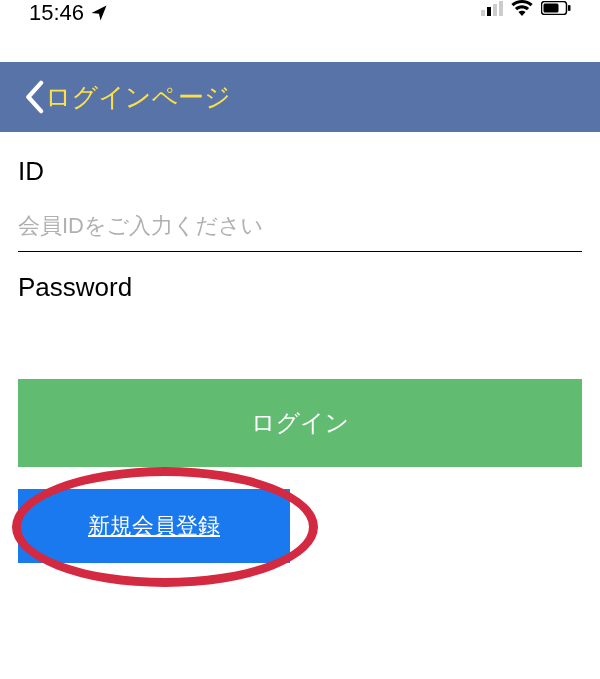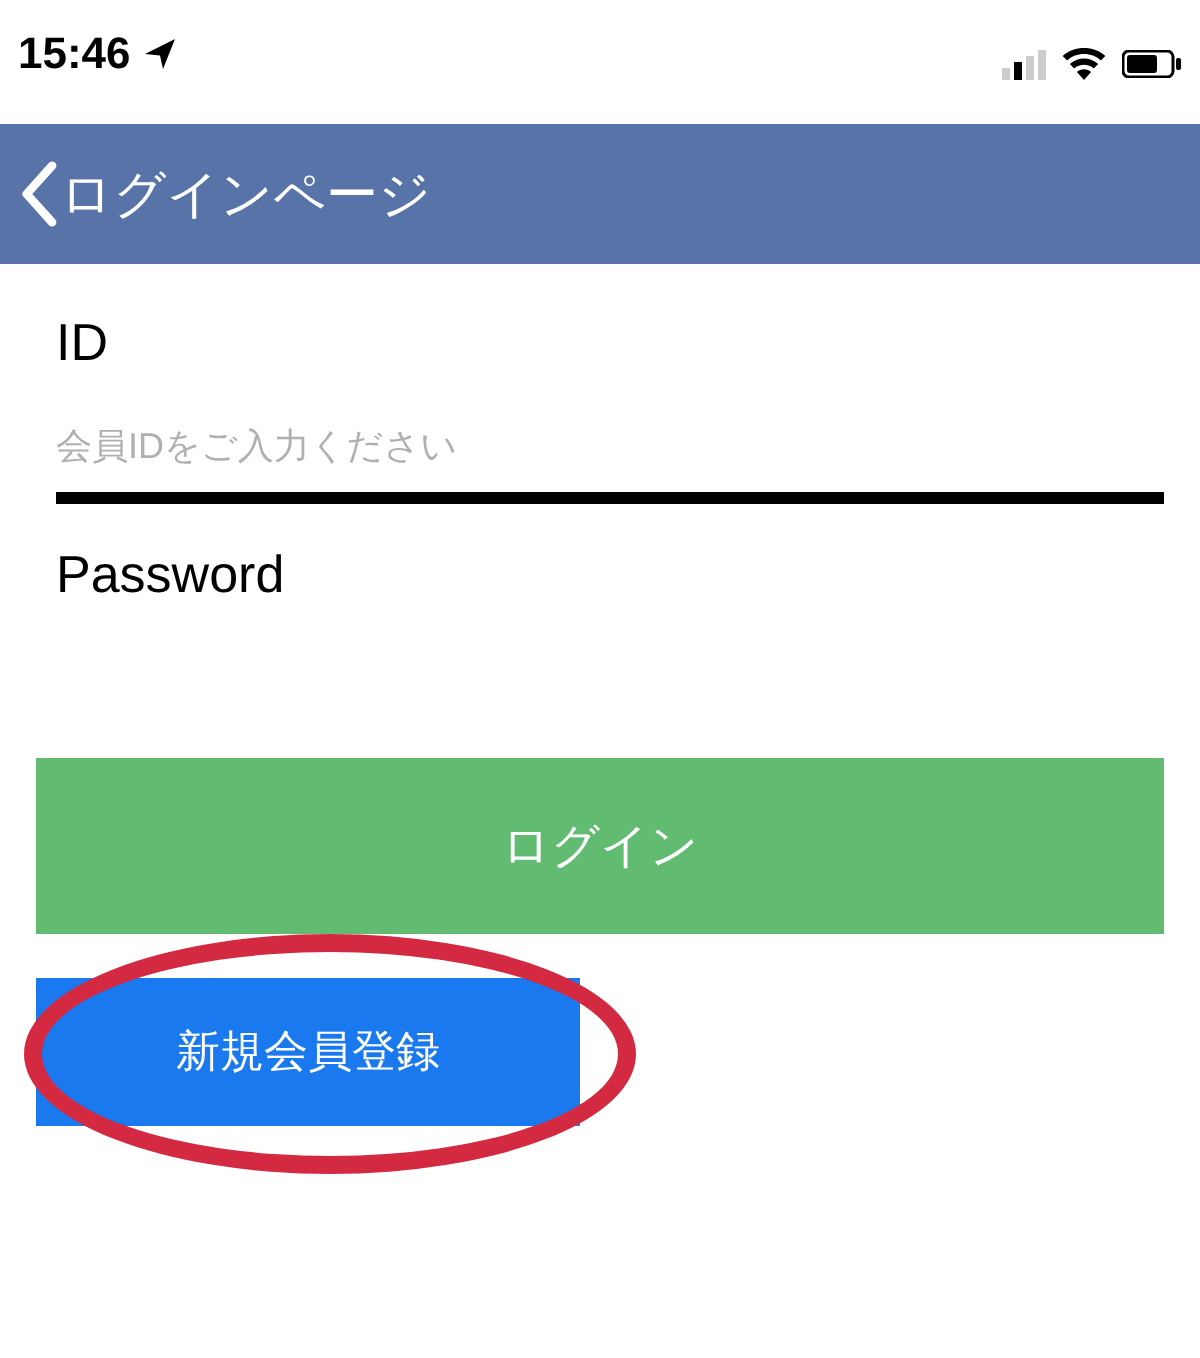--- a/index.html
+++ b/index.html
@@ -7,71 +7,71 @@
       width: 600px;
       height: 679px;
       font-family: -apple-system, "Hiragino Sans", sans-serif;
       background: #ffffff;
       position: relative;
       overflow: hidden;
     }
     .status-bar {
       height: 40px;
       display: flex;
-      align-items: flex-end;
+      align-items: flex-start;
       justify-content: space-between;
-      padding: 0 9px;
+      padding: 0 29px;
       font-size: 22px;
-      font-weight: 700;
+      font-weight: 400;
       color: #000;
     }
     .status-left {
       display: flex;
       align-items: center;
       gap: 6px;
     }
     .status-right {
       display: flex;
       align-items: center;
       gap: 8px;
     }
     .nav-bar {
       background: #5873a8;
       height: 70px;
       display: flex;
       align-items: center;
-      padding: 0 8px;
-      color: #ffffff;
+      padding: 0 23px;
+      color: #fde047;
       font-size: 26px;
       margin-top: 22px;
     }
     .back-btn {
       display: flex;
       align-items: center;
       cursor: pointer;
     }
     .back-chevron {
       font-size: 36px;
       line-height: 1;
       font-weight: 300;
     }
     .form {
-      padding: 16px 18px 0 28px;
+      padding: 16px 18px 0 18px;
     }
     .form-label {
       font-size: 26px;
       color: #000;
       margin-top: 8px;
       margin-bottom: 20px;
     }
     .form-input {
       width: 100%;
       border: none;
-      border-bottom: 6px solid #000000;
-      font-size: 18px;
+      border-bottom: 1px solid #000000;
+      font-size: 22px;
       padding: 6px 0 12px 0;
       color: #333;
       outline: none;
       font-family: inherit;
     }
     .form-input::placeholder {
       color: #b0b0b0;
     }
     .field-block {
       margin-bottom: 20px;
@@ -105,20 +105,21 @@
       display: flex;
       align-items: center;
       justify-content: center;
       font-size: 22px;
       color: #fff;
       border: none;
       cursor: pointer;
       font-family: inherit;
       position: relative;
       z-index: 1;
+      text-decoration: underline;
     }
     .annotation-ellipse {
       position: absolute;
       left: -6px;
       top: -22px;
       width: 306px;
       height: 120px;
       border: 9px solid #d32a42;
       border-radius: 50%;
       z-index: 2;

